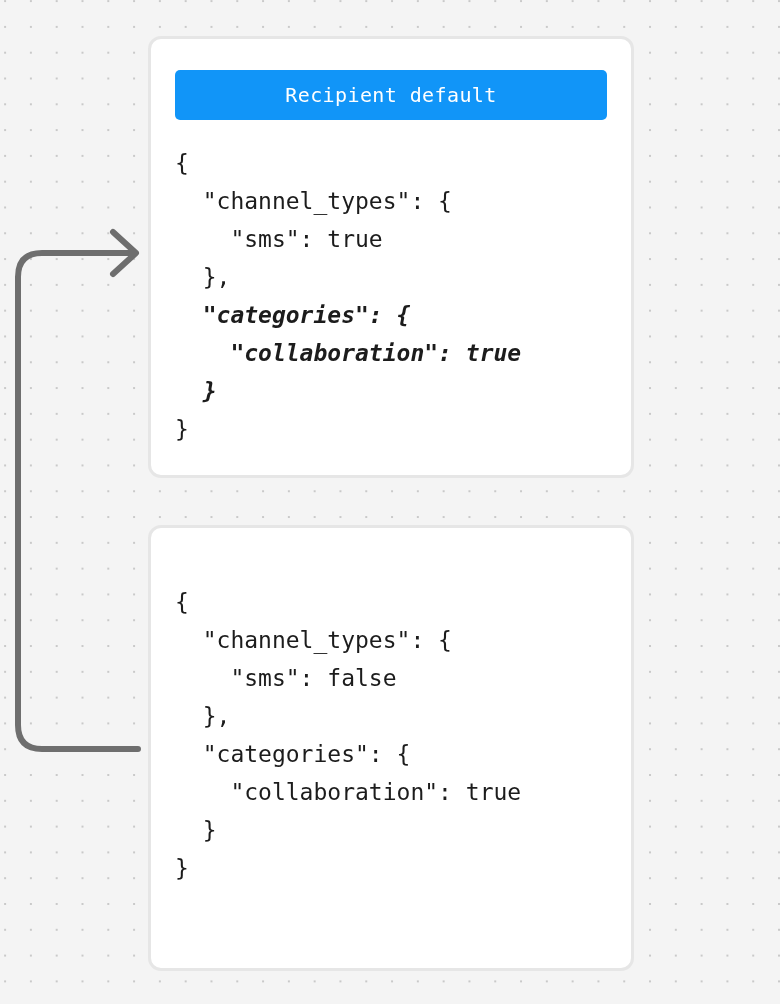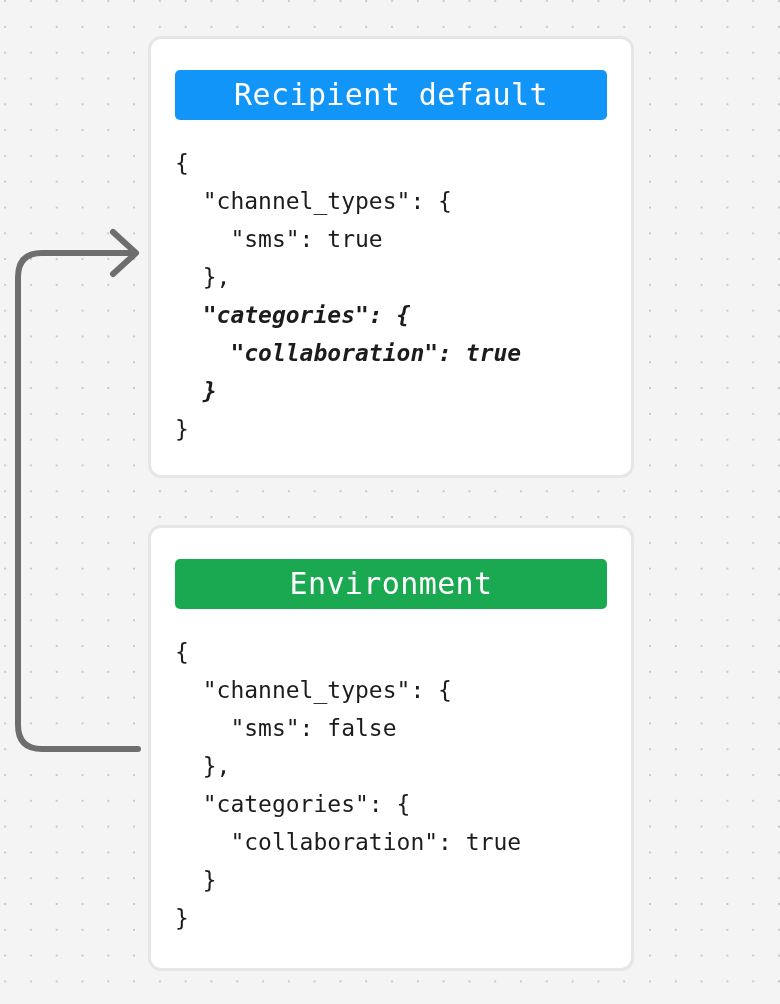--- a/index.html
+++ b/index.html
@@ -49,21 +49,21 @@
   #card-environment      { top: 525px; height: 446px; }
 
   .card-header {
     height: 50px;
     border-radius: 5px;
     display: flex;
     align-items: center;
     justify-content: center;
     color: #ffffff;
     font-family: "DejaVu Sans Mono", "Liberation Mono", monospace;
-    font-size: 30px;
+    font-size: 20px;
     letter-spacing: 0.4px;
     line-height: 1;
     user-select: none;
   }
   #header-recipient-default { background: #1195f8; }
   #header-environment      { background: #1aa951; }
 
   .code-block {
     margin: 0;
     padding: 0;
@@ -89,19 +89,16 @@
   </svg>
 
   <div class="card" id="card-recipient-default">
     <div class="card-header" id="header-recipient-default">
       <span>Recipient default</span>
     </div>
     <pre class="code-block"><code><span class="code-line">{</span><span class="code-line">  "channel_types": {</span><span class="code-line">    "sms": true</span><span class="code-line">  },</span><span class="code-line em">  "categories": {</span><span class="code-line em">    "collaboration": true</span><span class="code-line em">  }</span><span class="code-line">}</span></code></pre>
   </div>
 
   <div class="card" id="card-environment">
-    <div class="card-header" id="header-environment">
-      <span>Environment</span>
-    </div>
     <pre class="code-block"><code><span class="code-line">{</span><span class="code-line">  "channel_types": {</span><span class="code-line">    "sms": false</span><span class="code-line">  },</span><span class="code-line">  "categories": {</span><span class="code-line">    "collaboration": true</span><span class="code-line">  }</span><span class="code-line">}</span></code></pre>
   </div>
 
 </div>
 
 </body></html>

